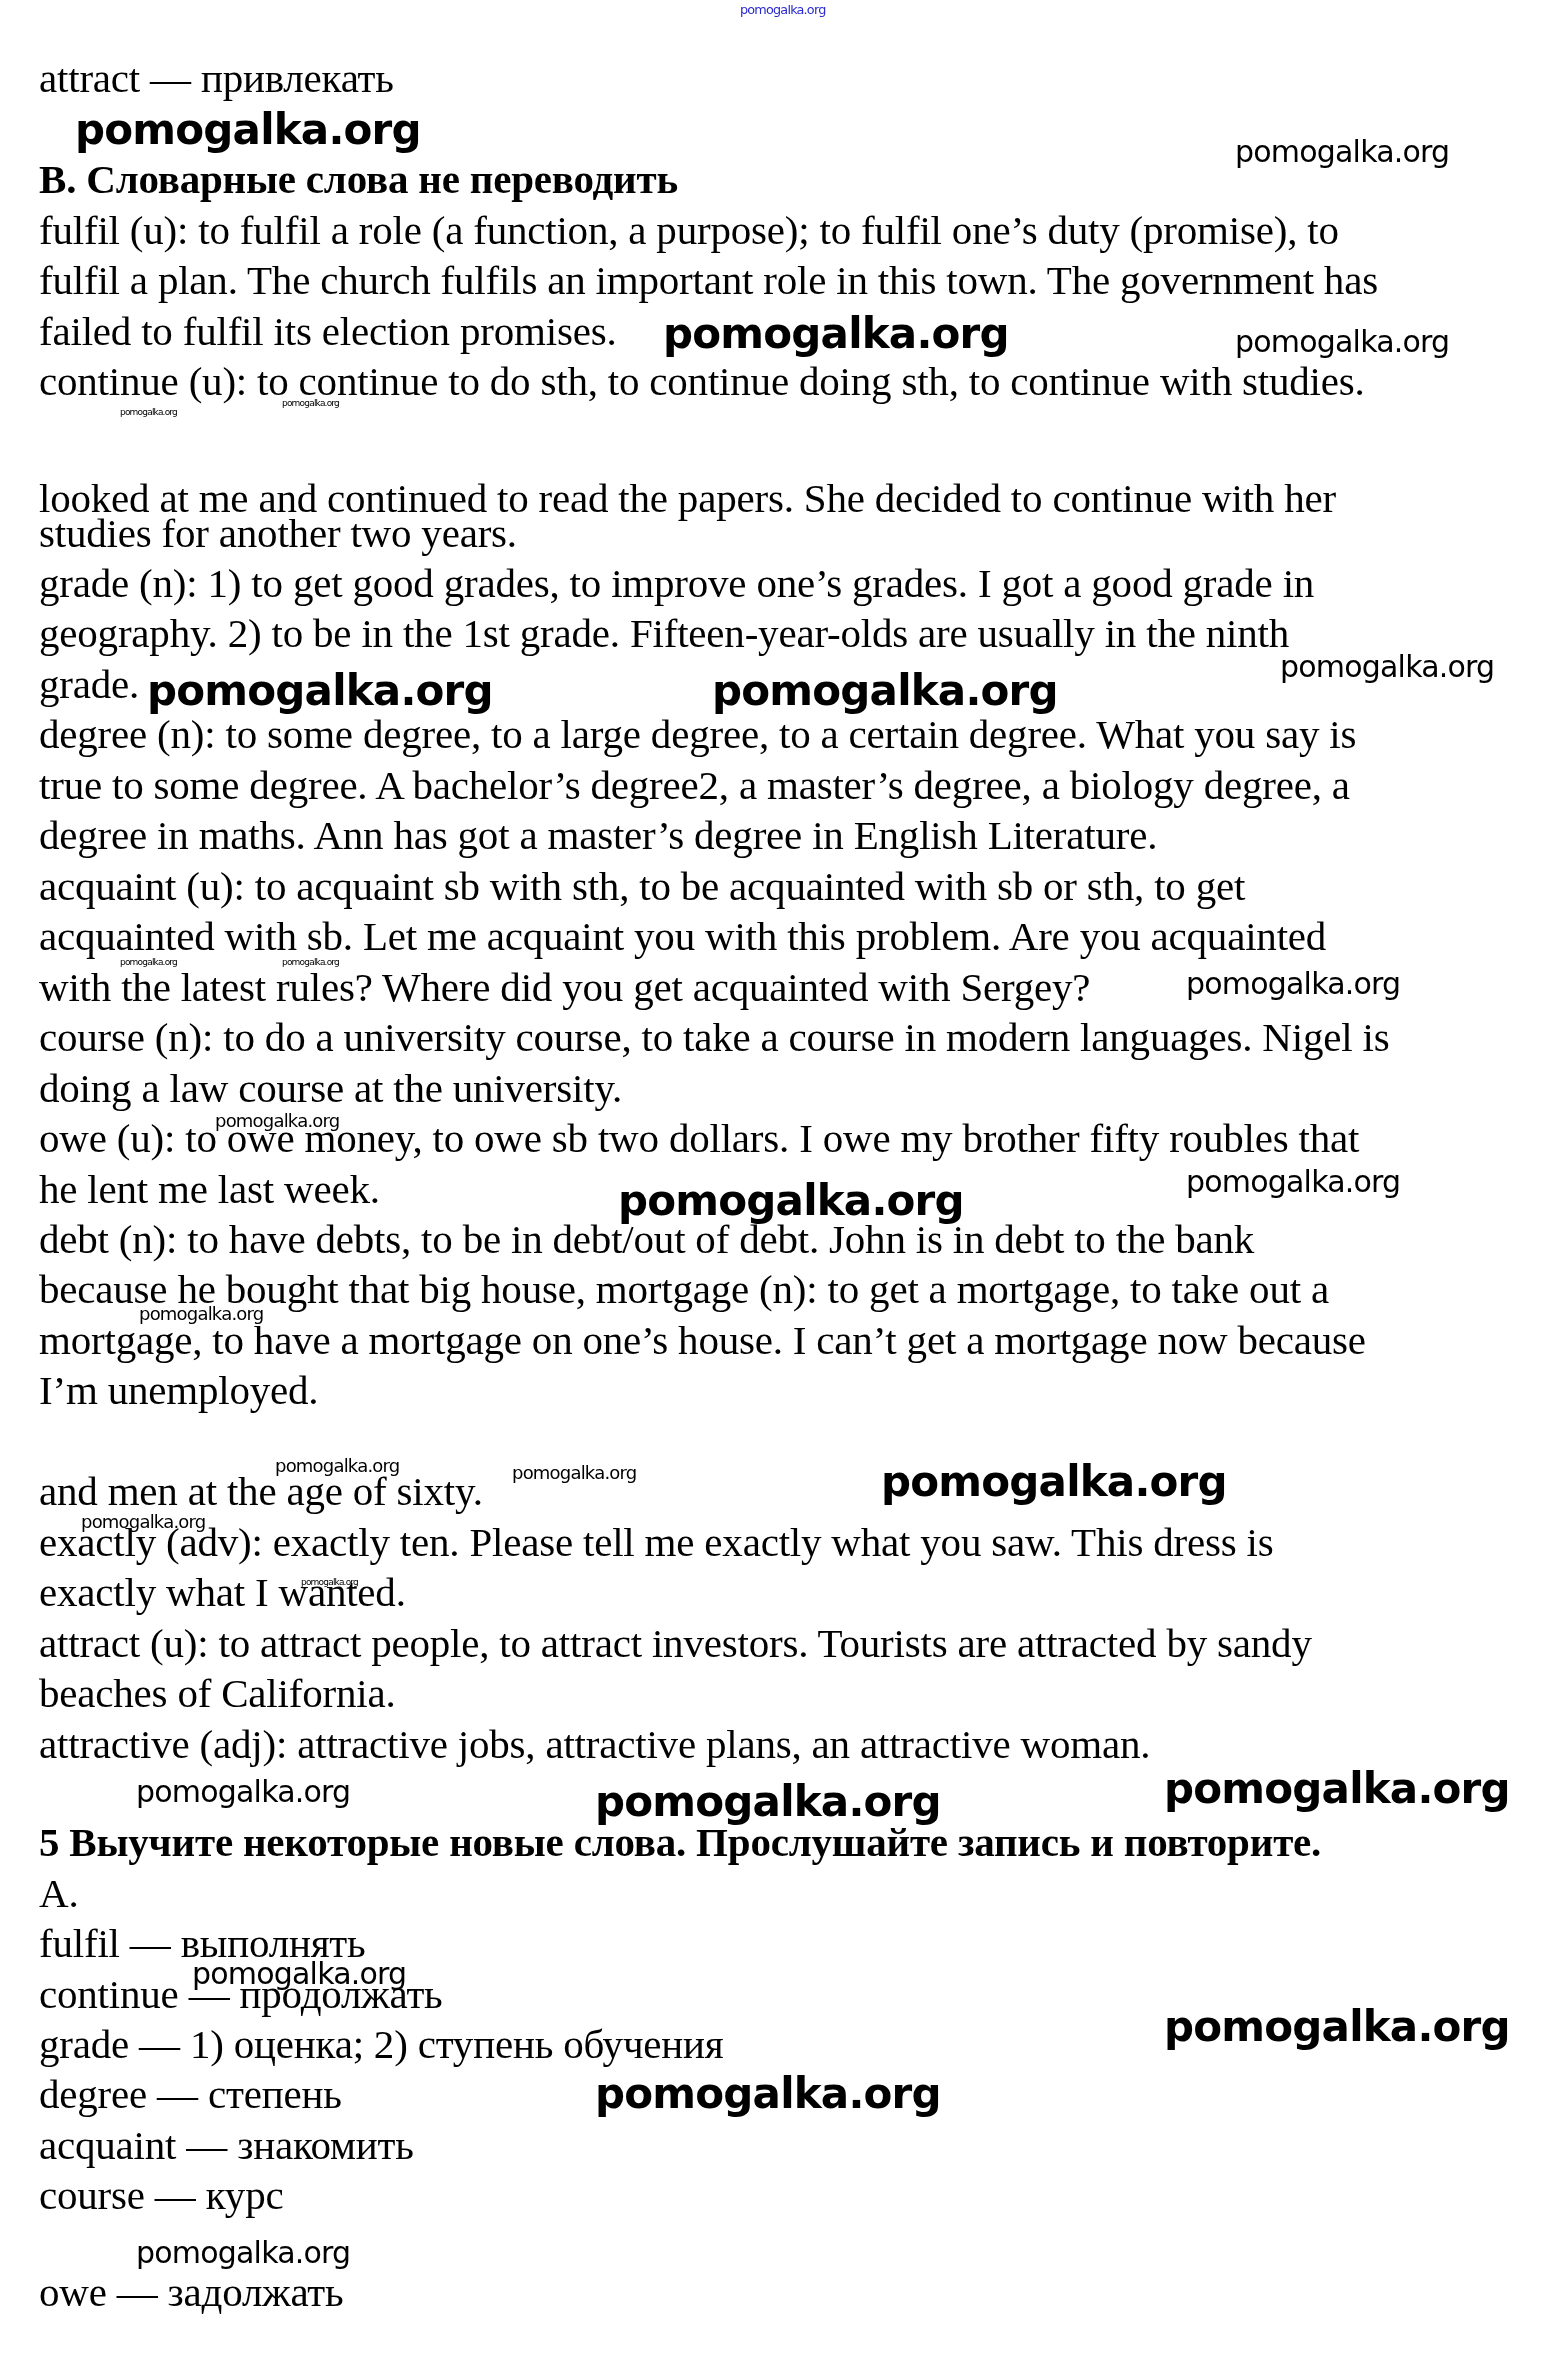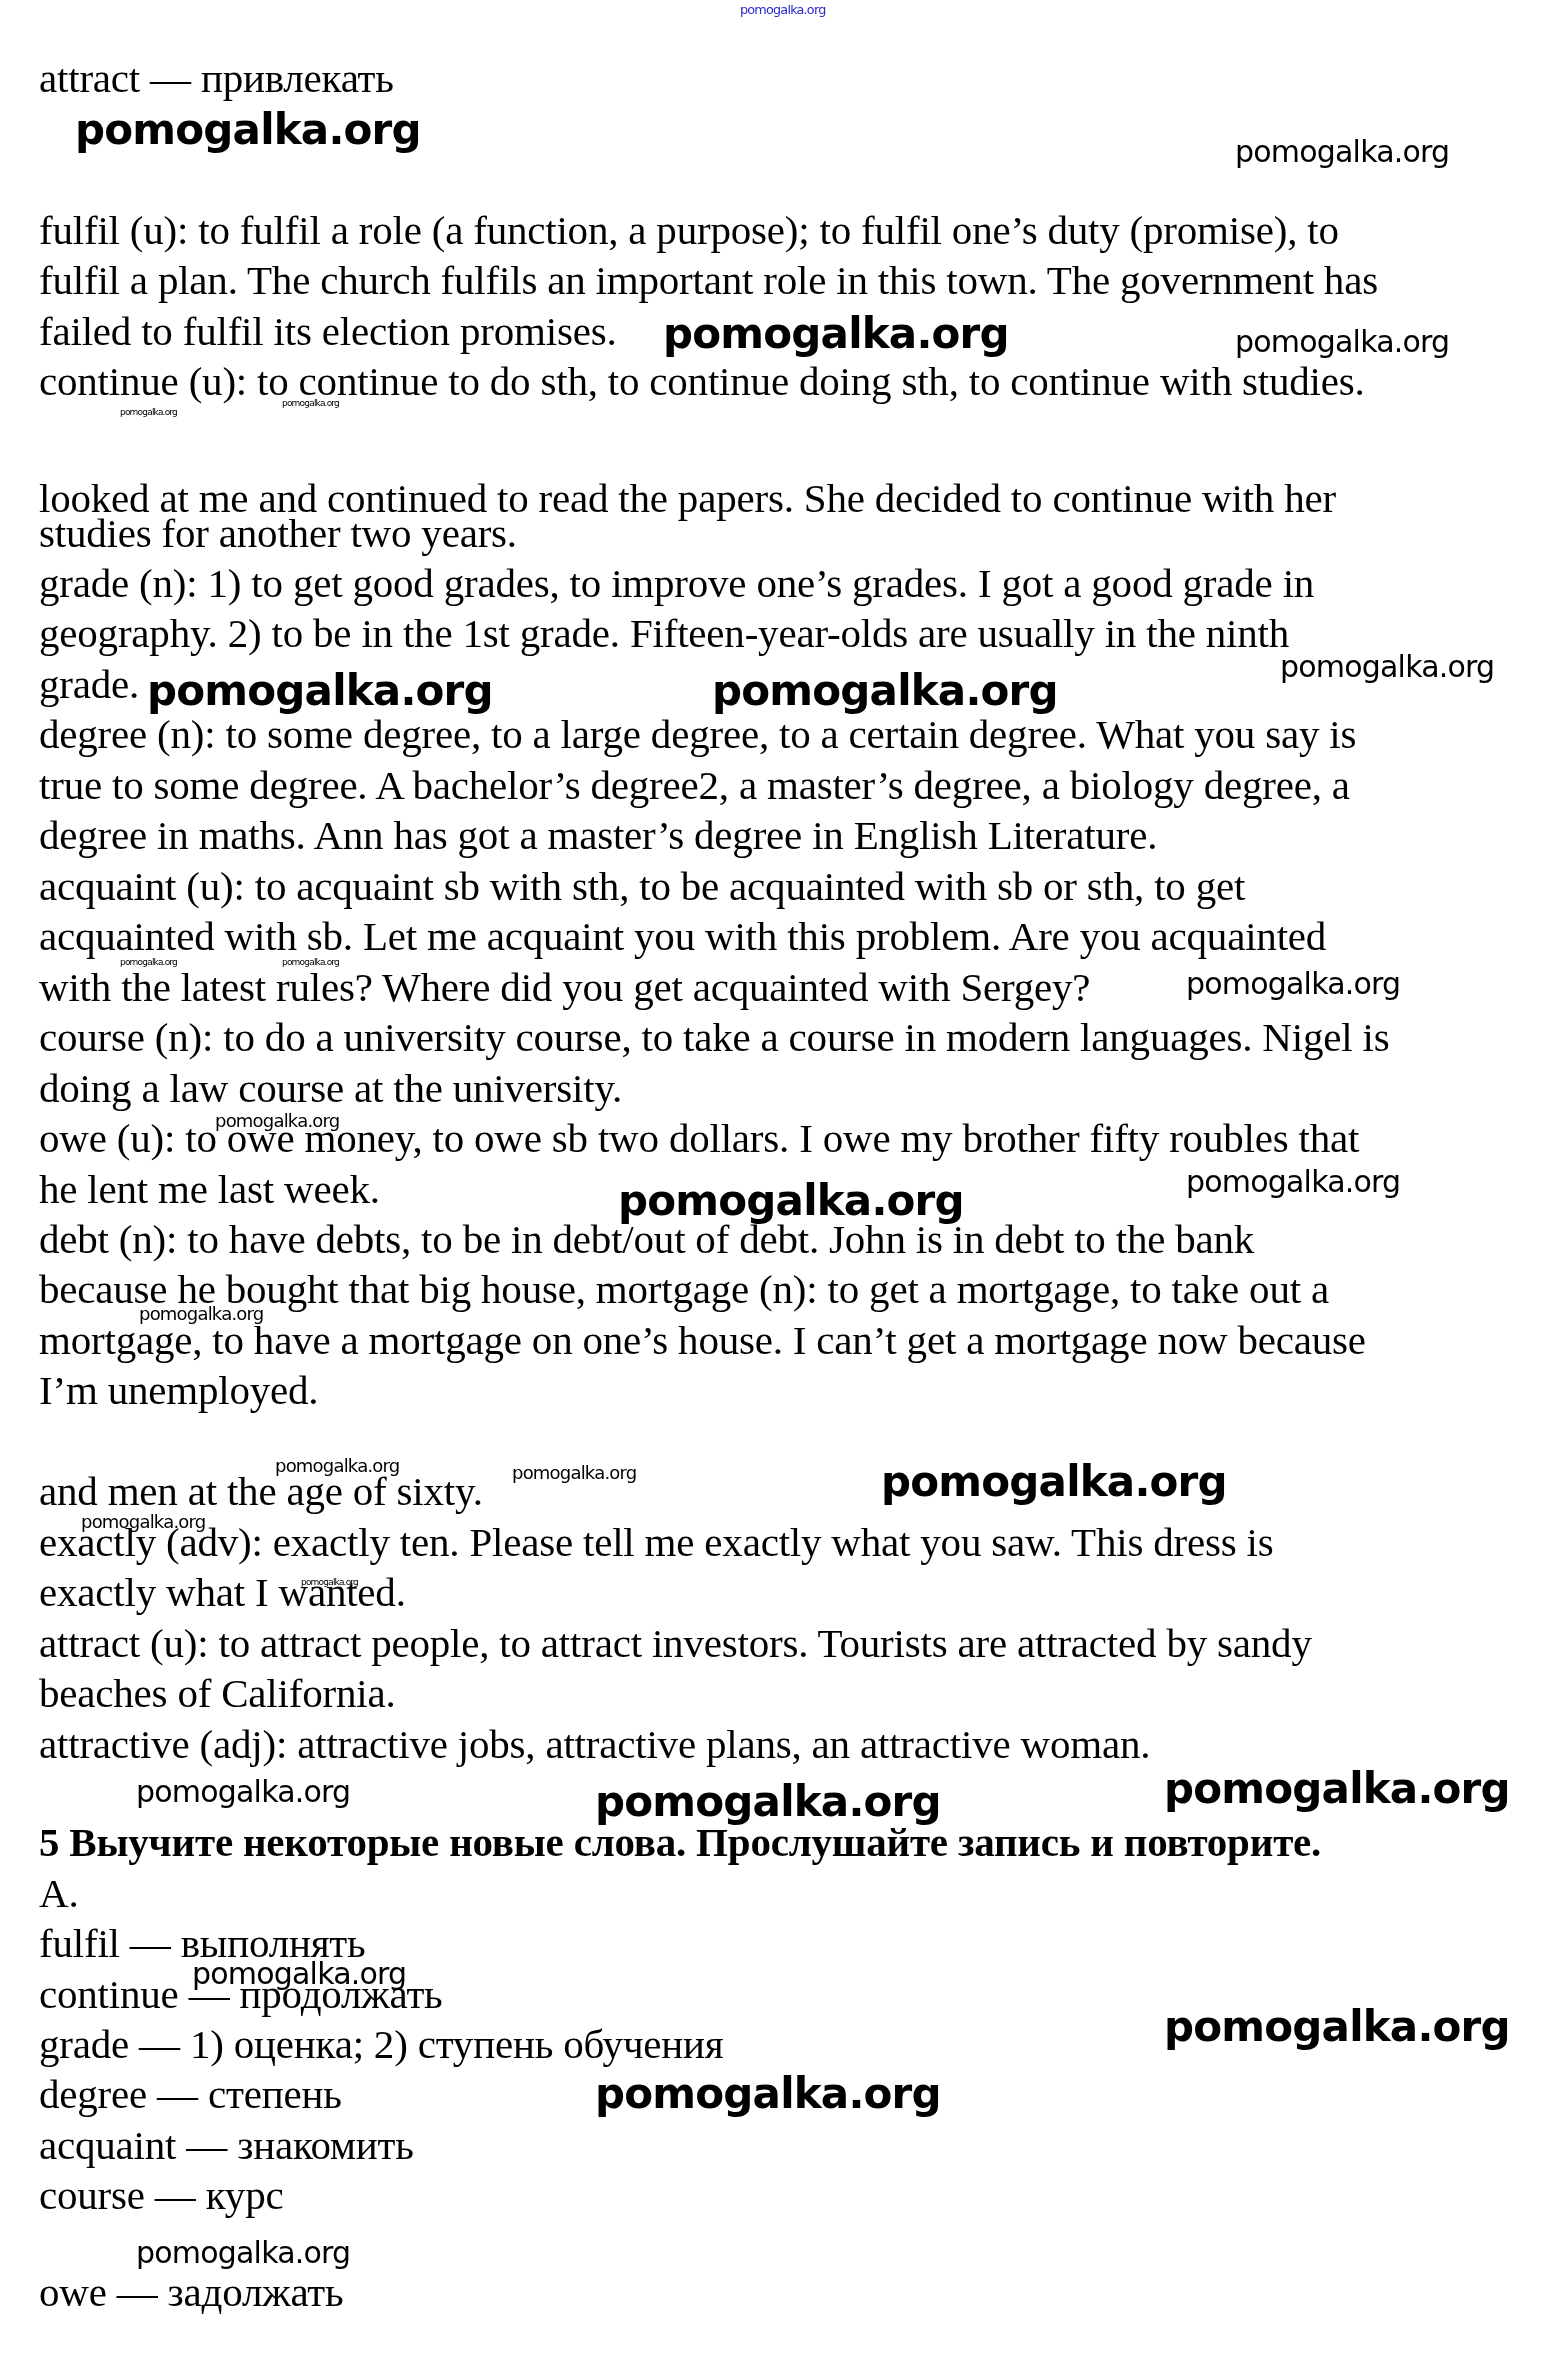--- a/index.html
+++ b/index.html
@@ -24,20 +24,21 @@
   .wm-top { font-size: 12.8px; color: #2a2ad0; left: 740px; top: 1.5px; }
 </style>
 </head>
 <body>
 
 <div class="page">
 
   <div class="wm wm-top">pomogalka.org</div>
 
   <div class="line" style="top:53px">attract — привлекать</div>
+  <div class="line bold" style="top:154px">B. Словарные слова не переводить</div>
   <div class="line" style="top:205px">fulfil (u): to fulfil a role (a function, a purpose); to fulfil one’s duty (promise), to</div>
   <div class="line" style="top:255px">fulfil a plan. The church fulfils an important role in this town. The government has</div>
   <div class="line" style="top:306px">failed to fulfil its election promises.</div>
   <div class="line" style="top:356px">continue (u): to continue to do sth, to continue doing sth, to continue with studies.</div>
   <div class="line" style="top:473px">looked at me and continued to read the papers. She decided to continue with her</div>
   <div class="line" style="top:508px">studies for another two years.</div>
   <div class="line" style="top:558px">grade (n): 1) to get good grades, to improve one’s grades. I got a good grade in</div>
   <div class="line" style="top:608px">geography. 2) to be in the 1st grade. Fifteen-year-olds are usually in the ninth</div>
   <div class="line" style="top:659px">grade.</div>
   <div class="line" style="top:709px">degree (n): to some degree, to a large degree, to a certain degree. What you say is</div>

